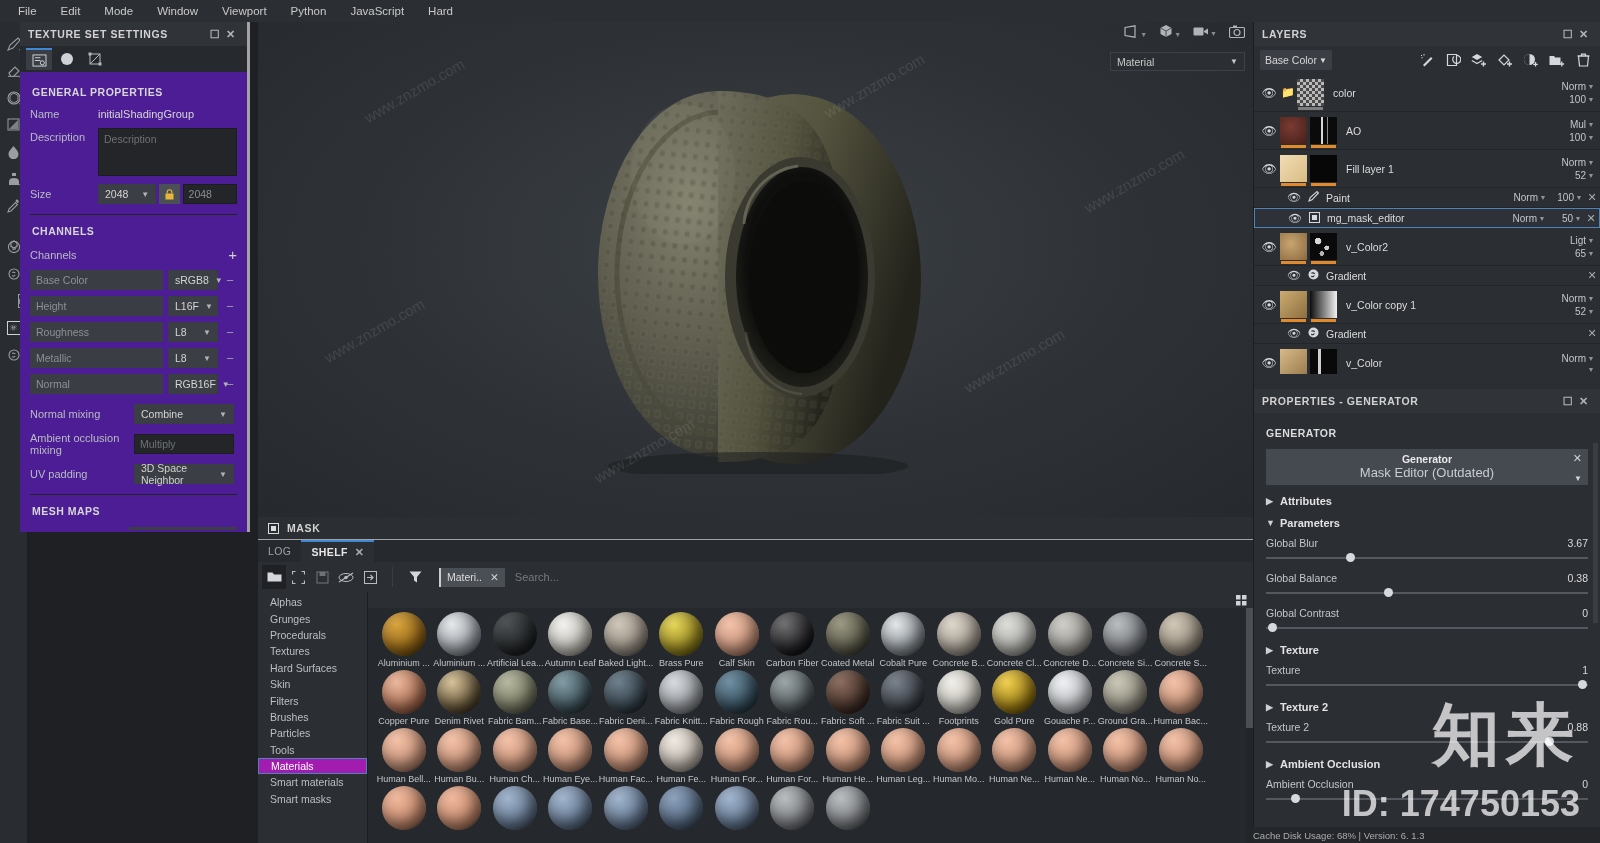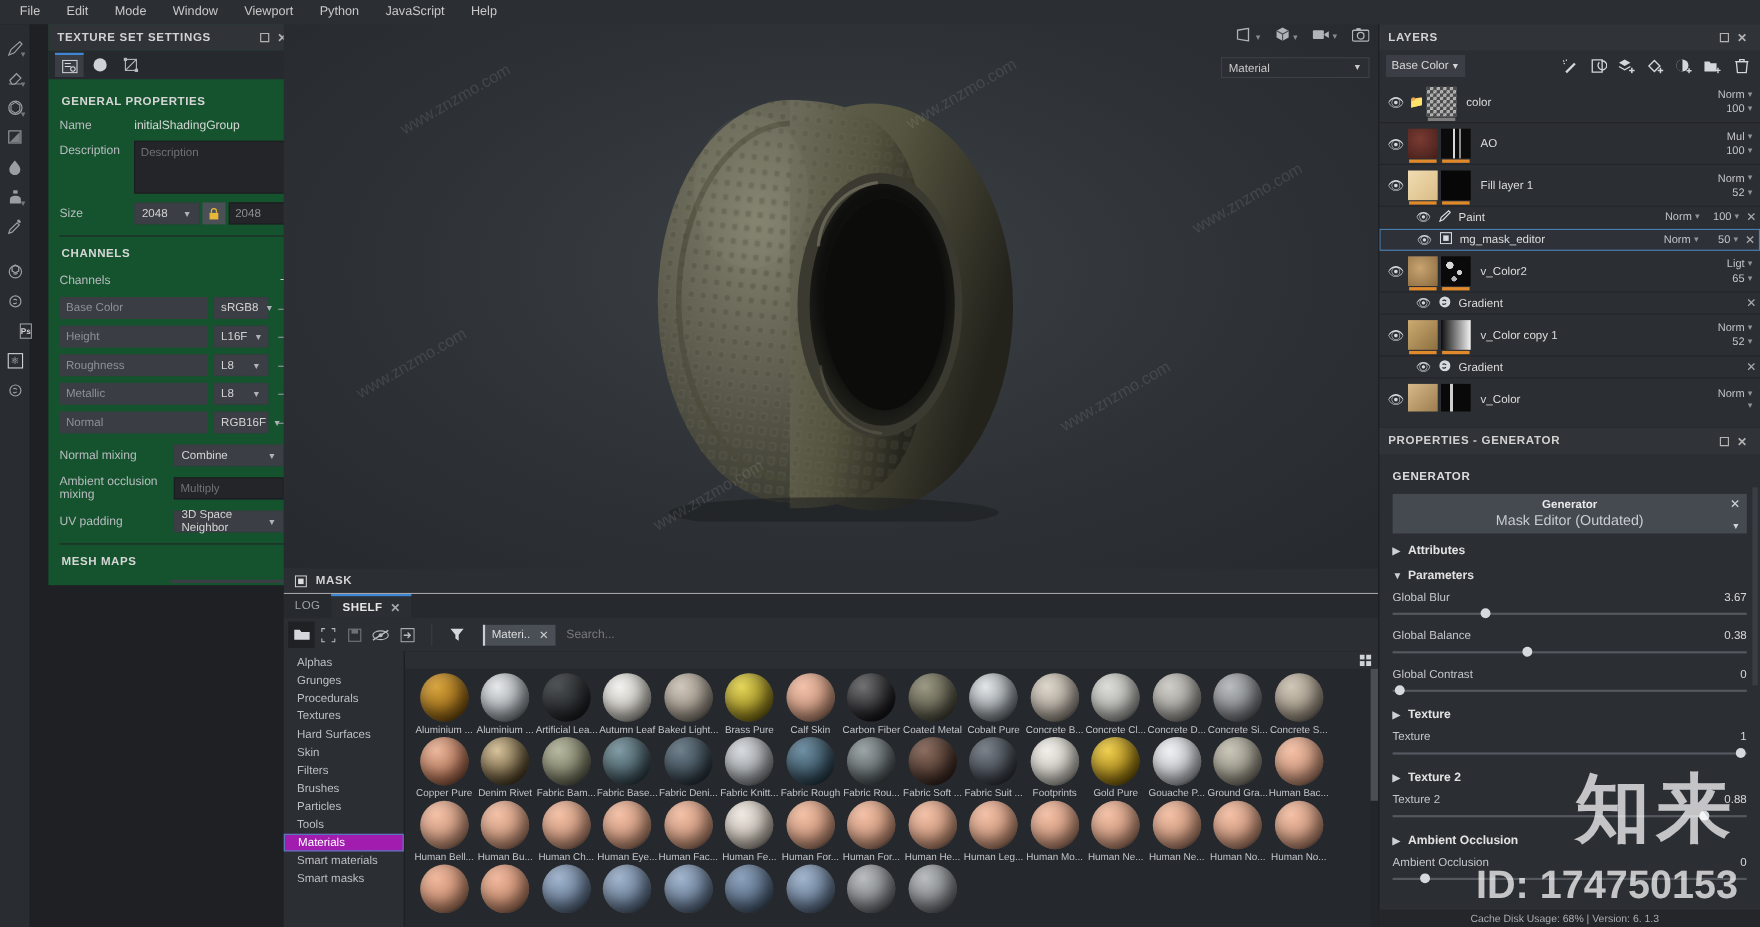--- a/index.html
+++ b/index.html
@@ -28,22 +28,22 @@
   }
   .toolrail .tool {
     width: 26px; height: 27px; display: flex; align-items: center; justify-content: center;
     color: #9a9da2; position: relative;
   }
   .toolrail .tool.sep { height: 14px; }
   .toolrail .tool .cv { font-size: 7px; position: absolute; right: 2px; bottom: 3px; color: #74777c; }
 
   
   .tss {
-    position: absolute; left: 44px; top: 22px; width: 230px; height: 510px;
-    background: #14532d; border-right: 1px solid #a3a3a3;
+    position: absolute; left: 20px; top: 22px; width: 230px; height: 510px;
+    background: #4c1d95; border-right: 3px solid #a3a3a3;
   }
   .panel-title {
     height: 24px; background: #303338; display: flex; align-items: center;
     padding: 0 8px; font-size: 10.5px; font-weight: bold; letter-spacing: 0.6px; color: #d2d2d2;
   }
   .panel-title .spacer { flex: 1; }
   .panel-title .pbtn { width: 16px; text-align: center; color: #b3b3b3; font-size: 11px; }
   .tss-tabs { height: 26px; background: #26292e; display: flex; align-items: center; padding-left: 6px; gap: 2px; }
   .tss-tabs .tb {
     width: 26px; height: 22px; display: flex; align-items: center; justify-content: center;
@@ -209,39 +209,39 @@
   .acc .tri { width: 14px; color: #cdd0d4; font-size: 9px; }
   .prow { display: flex; align-items: baseline; justify-content: space-between; margin-top: 8px; }
   .prow .pl { font-size: 10.5px; color: #c3c6ca; }
   .prow .pv { font-size: 10.5px; color: #d9d9d9; }
   .toggle { flex: 1; margin-left: 10px; background: #474b52; height: 17px; display: flex; align-items: center; justify-content: center; font-size: 10.5px; color: #dedede; }
   .slider { position: relative; height: 12px; margin-top: 3px; }
   .slider .track { position: absolute; left: 0; right: 0; top: 5px; height: 1.5px; background: #55595f; }
   .slider .knob { position: absolute; top: 1px; width: 9px; height: 9px; border-radius: 50%; background: #d6d9dd; }
   .statusbar {
     position: absolute; left: 1253px; bottom: 0; width: 347px; height: 16px;
-    background: #24262a; display: flex; align-items: center; justify-content: center;
+    background: #24262a; display: flex; align-items: center; justify-content: flex-start;
     padding-right: 8px; font-size: 9.5px; color: #a9acb0;
   }
   .pscroll { position: absolute; right: 2px; top: 30px; width: 5px; height: 180px; background: #3a3d42; }
 </style>
 </head>
 <body>
 
 <div class="app">
 
   <div class="menubar" id="menubar">
       <div class="mi">File</div>
       <div class="mi">Edit</div>
       <div class="mi">Mode</div>
       <div class="mi">Window</div>
       <div class="mi">Viewport</div>
       <div class="mi">Python</div>
       <div class="mi">JavaScript</div>
-      <div class="mi">Help</div>
+      <div class="mi">Hard</div>
     </div>
 
   <div class="toolrail" id="toolrail">
       <div class="tool">
         <svg width="14" height="14" viewBox="0 0 14 14">
           <path d="M1 13l2-5 8-7 2 2-7 8z" fill="none" stroke="#9a9da2" stroke-width="1.1"></path>
         </svg>
         <span class="cv">▼</span>
       </div>
       <div class="tool">

